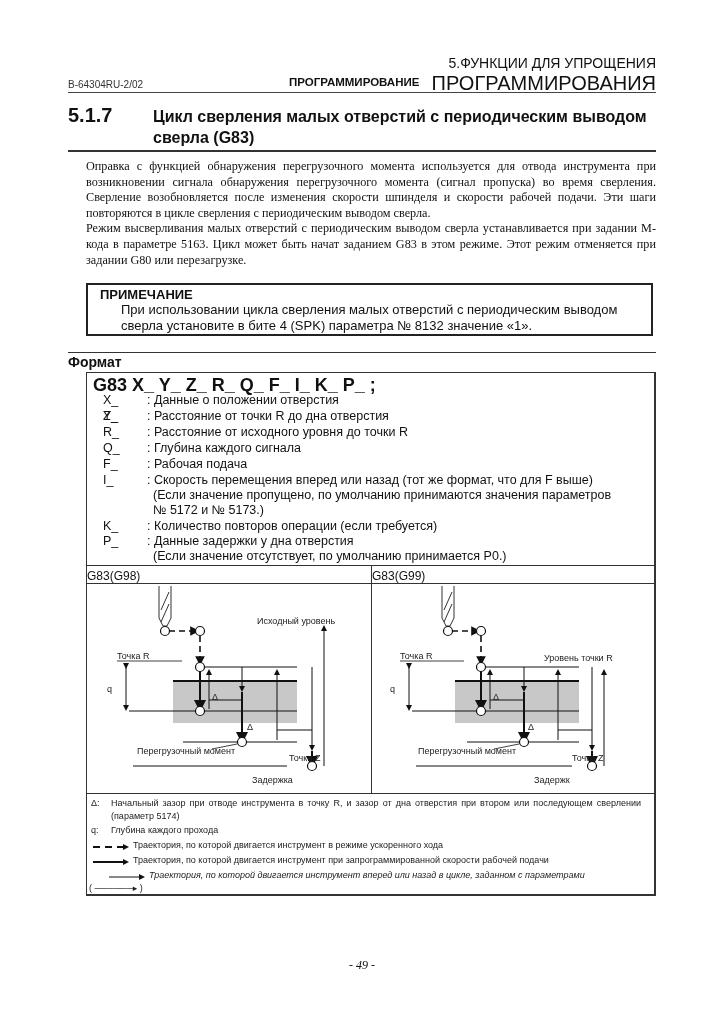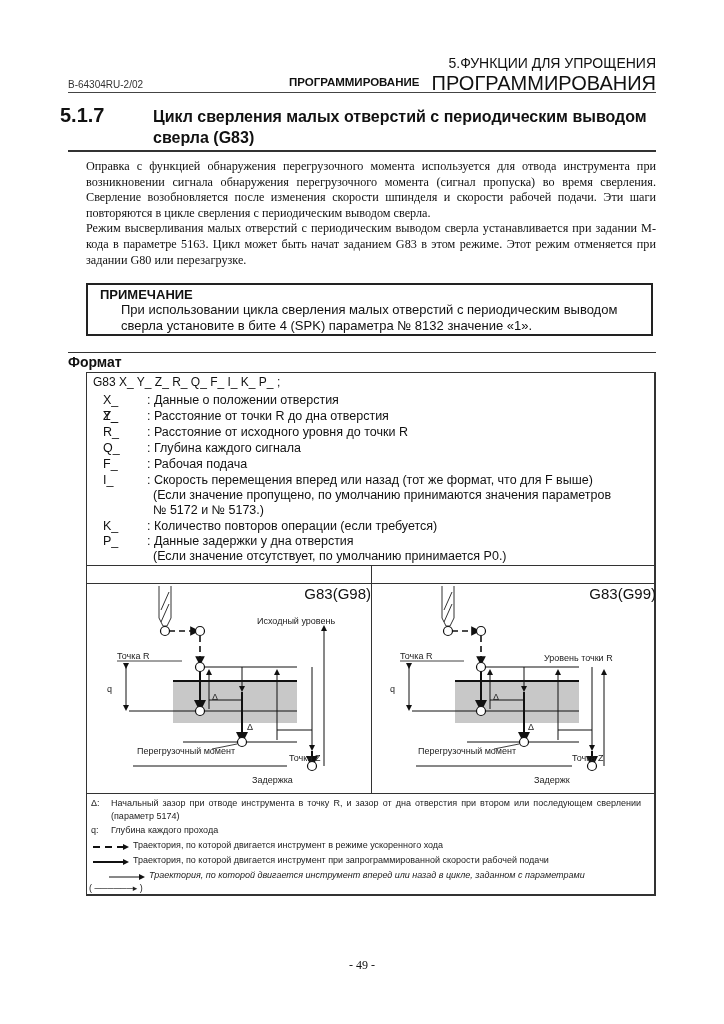--- a/index.html
+++ b/index.html
@@ -8,63 +8,63 @@
   .serif { font-family: "Liberation Serif", "DejaVu Serif", serif; }
 
   
   #hdr-right1 { position: absolute; left: 380px; top: 55px; width: 276px; text-align: right; font-size: 14px; }
   #hdr-left { position: absolute; left: 68px; top: 79px; font-size: 10px; color: #333; }
   #hdr-center { position: absolute; left: 289px; top: 76px; font-size: 11.5px; font-weight: bold; }
   #hdr-right2 { position: absolute; left: 380px; top: 72px; width: 276px; text-align: right; font-size: 20px; }
   #hdr-line { position: absolute; left: 68px; top: 92px; width: 588px; height: 1px; background: #444; }
 
   
-  #sec-num { position: absolute; left: 60px; top: 104px; font-size: 20px; font-weight: bold; }
+  #sec-num { position: absolute; left: 68px; top: 104px; font-size: 20px; font-weight: bold; }
   #sec-title { position: absolute; left: 153px; top: 106px; width: 500px; font-size: 16px; font-weight: bold; line-height: 21px; }
   #sec-line { position: absolute; left: 68px; top: 150px; width: 588px; height: 2px; background: #333; }
 
   
   #intro { position: absolute; left: 86px; top: 159px; width: 570px; font-size: 12.2px; line-height: 15.6px; text-align: justify; }
   #intro p { margin: 0; }
 
   
   #note { position: absolute; left: 86px; top: 283px; width: 567px; height: 53px; border: 2px solid #222; box-sizing: border-box; padding-left: 16px; }
   #note-title { position: absolute; left: 12px; top: 2px; font-size: 13px; font-weight: bold; }
   #note-text { position: absolute; left: 33px; top: 17px; width: 530px; font-size: 13px; line-height: 16px; }
 
   
   #fmt-line { position: absolute; left: 68px; top: 352px; width: 588px; height: 1px; background: #333; }
   #fmt-heading { position: absolute; left: 68px; top: 354px; font-size: 14px; font-weight: bold; }
   #fmt-box { position: absolute; left: 86px; top: 372px; width: 570px; height: 524px; border: 1px solid #333; border-right-width: 2px; border-bottom-width: 2px; box-sizing: border-box; }
-  #fmt-syntax { position: absolute; left: 6px; top: 2px; font-size: 12px; font-weight: normal; }
+  #fmt-syntax { position: absolute; left: 6px; top: 2px; font-size: 18px; font-weight: bold; }
   .param-row { position: absolute; left: 16px; font-size: 12.5px; line-height: 15.5px; }
   .param-key { position: absolute; left: 0; }
   .param-val { position: absolute; left: 44px; white-space: nowrap; }
 
   #diag-hdr-line-top { position: absolute; left: 0; top: 192px; width: 100%; height: 1px; background: #333; }
   #diag-hdr-line-bot { position: absolute; left: 0; top: 210px; width: 100%; height: 1px; background: #333; }
   #diag-divider { position: absolute; left: 284px; top: 192px; width: 1px; height: 228px; background: #333; }
   #diag-bot-line { position: absolute; left: 0; top: 420px; width: 100%; height: 1px; background: #333; }
-  .diag-title { position: absolute; top: 212px; width: 284px; text-align: right; font-size: 15px; }
+  .diag-title { position: absolute; top: 196px; width: 284px; text-align: left; font-size: 12px; }
   #diag-title-left { left: 0; }
   #diag-title-right { left: 285px; }
   .diagram { position: absolute; top: 211px; width: 284px; height: 208px; }
   #diagram-left { left: 0; }
   #diagram-right { left: 285px; }
   .diagram svg { width: 100%; height: 100%; }
   .dlabel { font-family: "Liberation Sans", "DejaVu Sans", sans-serif; font-size: 9px; fill: #222; }
 
   
   .leg-row { position: absolute; font-size: 9px; color: #222; line-height: 13px; }
   .leg-sym { position: absolute; left: 0; }
   .leg-txt { position: absolute; left: 20px; width: 530px; text-align: justify; }
   .leg-arrow { position: absolute; left: 2px; top: 5px; width: 36px; height: 6px; }
   .leg-arrow-txt { position: absolute; left: 42px; white-space: nowrap; }
 
-  #page-num { position: absolute; left: 0; top: 958px; width: 724px; text-align: center; font-size: 12px; }
+  #page-num { position: absolute; left: 0; top: 958px; width: 724px; text-align: center; font-size: 12px; font-style: italic; }
 </style>
 </head>
 <body>
 
 <div id="hdr-right1" class="sans">5.ФУНКЦИИ ДЛЯ УПРОЩЕНИЯ</div>
 <div id="hdr-right2" class="sans">ПРОГРАММИРОВАНИЯ</div>
 <div id="hdr-left" class="sans">B-64304RU-2/02</div>
 <div id="hdr-center" class="sans">ПРОГРАММИРОВАНИЕ</div>
 <div id="hdr-line"></div>
 

